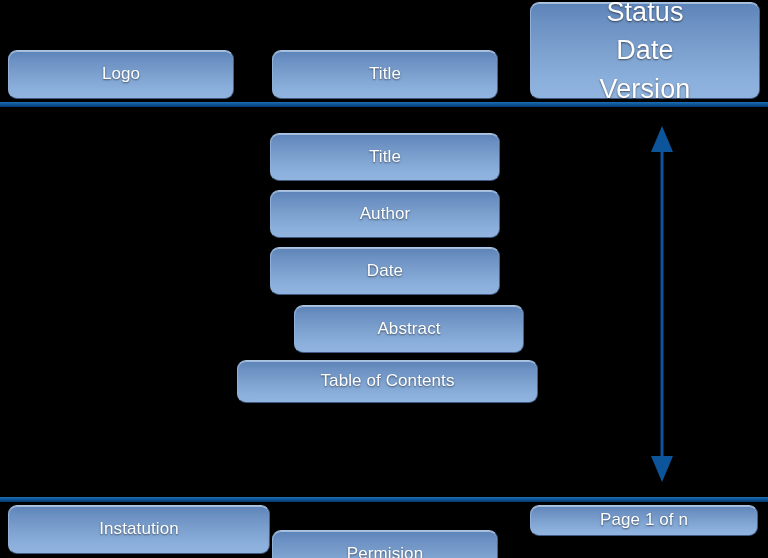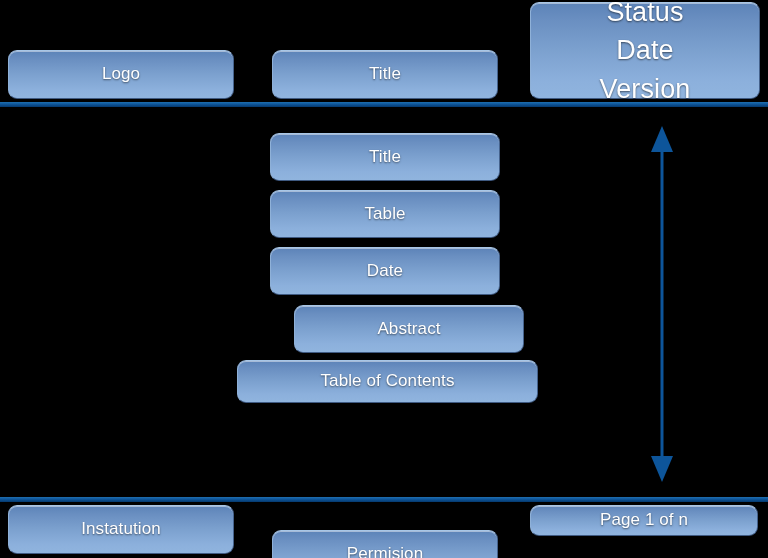--- a/index.html
+++ b/index.html
@@ -89,21 +89,21 @@
 Version</span>
   </div>
 
   <div class="rule" style="top:102px;"></div>
 
   <div class="box" style="left:270px; top:133px; width:230px; height:48px;">
     <span class="label">Title</span>
   </div>
 
   <div class="box" style="left:270px; top:190px; width:230px; height:48px;">
-    <span class="label">Table</span>
+    <span class="label">Author</span>
   </div>
 
   <div class="box" style="left:270px; top:247px; width:230px; height:48px;">
     <span class="label">Date</span>
   </div>
 
   <div class="box" style="left:270px; top:305px; width:230px; height:48px;margin-left:24px;">
     <span class="label">Abstract</span>
   </div>
 
@@ -114,21 +114,21 @@
   <div class="arrow" style="left:640px; top:126px; width:44px; height:356px;">
     <svg width="44" height="356" viewBox="0 0 44 356">
       <line x1="22" y1="10" x2="22" y2="346" stroke="#0d559a" stroke-width="3"></line>
       <polygon points="22,0 33,26 11,26" fill="#0d559a"></polygon>
       <polygon points="22,356 33,330 11,330" fill="#0d559a"></polygon>
     </svg>
   </div>
 
   <div class="rule" style="top:497px;"></div>
 
-  <div class="box" style="left:8px; top:505px; width:226px; height:49px;">
+  <div class="box" style="left:8px; top:505px; width:262px; height:49px;">
     <span class="label">Instatution</span>
   </div>
 
   <div class="box" style="left:272px; top:530px; width:226px; height:49px;">
     <span class="label">Permision</span>
   </div>
 
   <div class="box" style="left:530px; top:505px; width:228px; height:31px;">
     <span class="label">Page 1 of n</span>
   </div>

